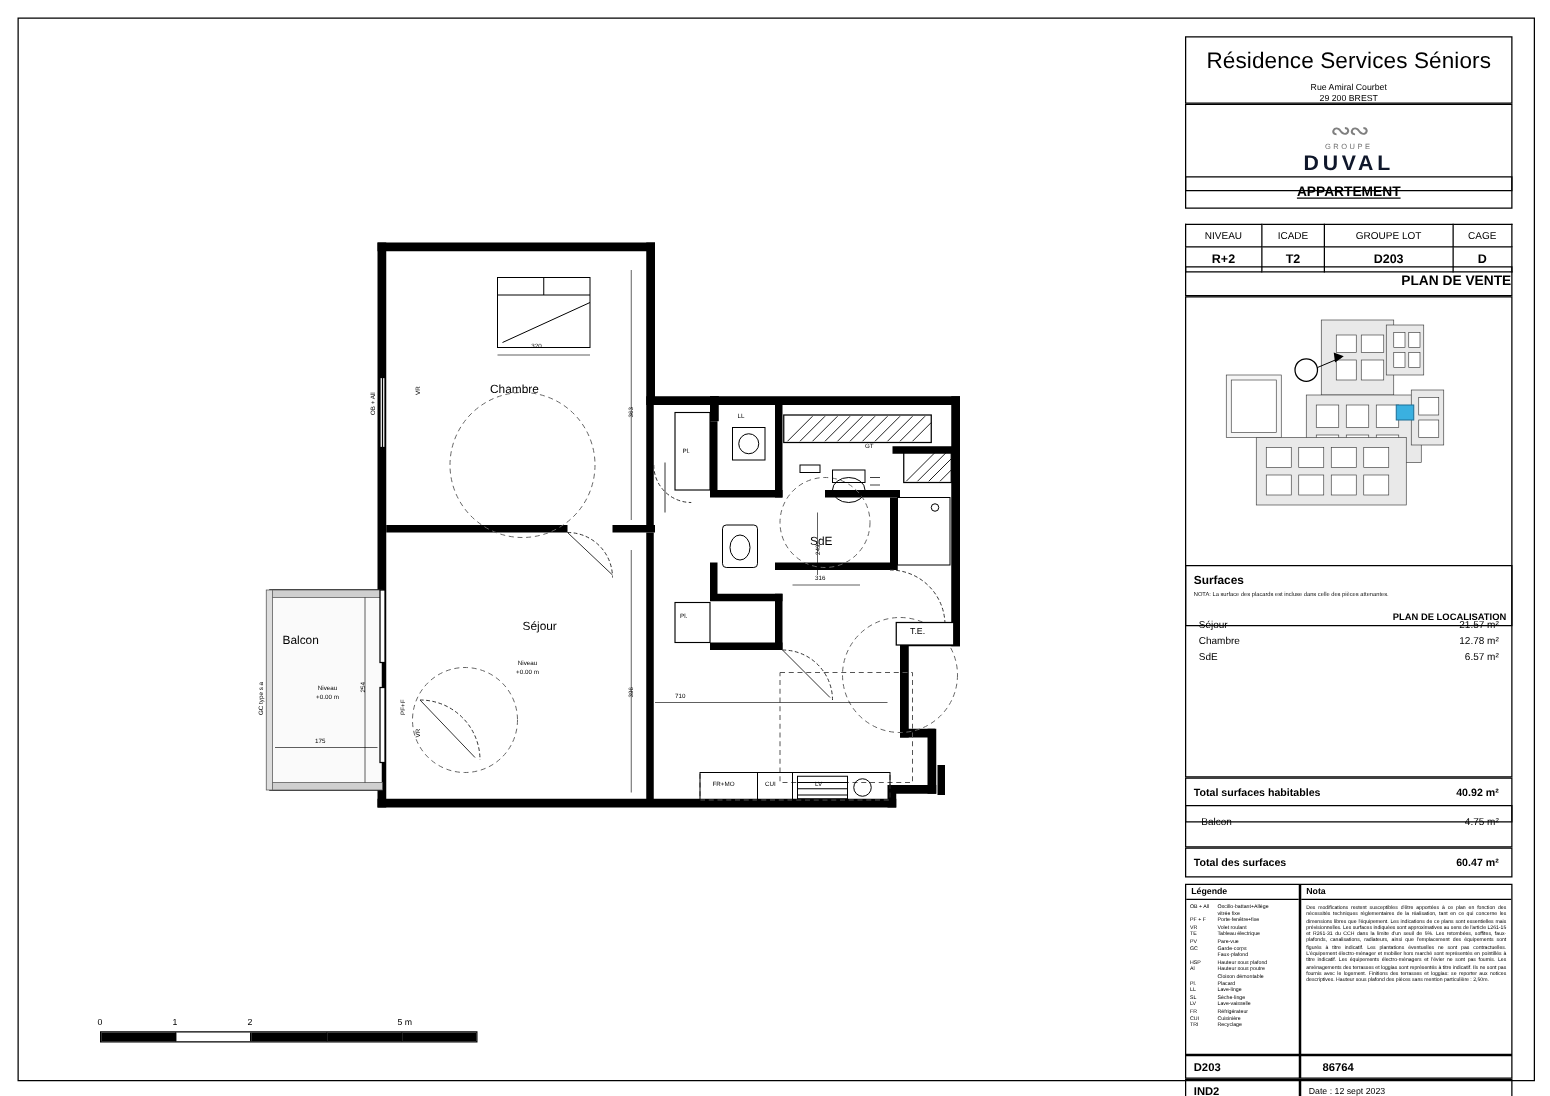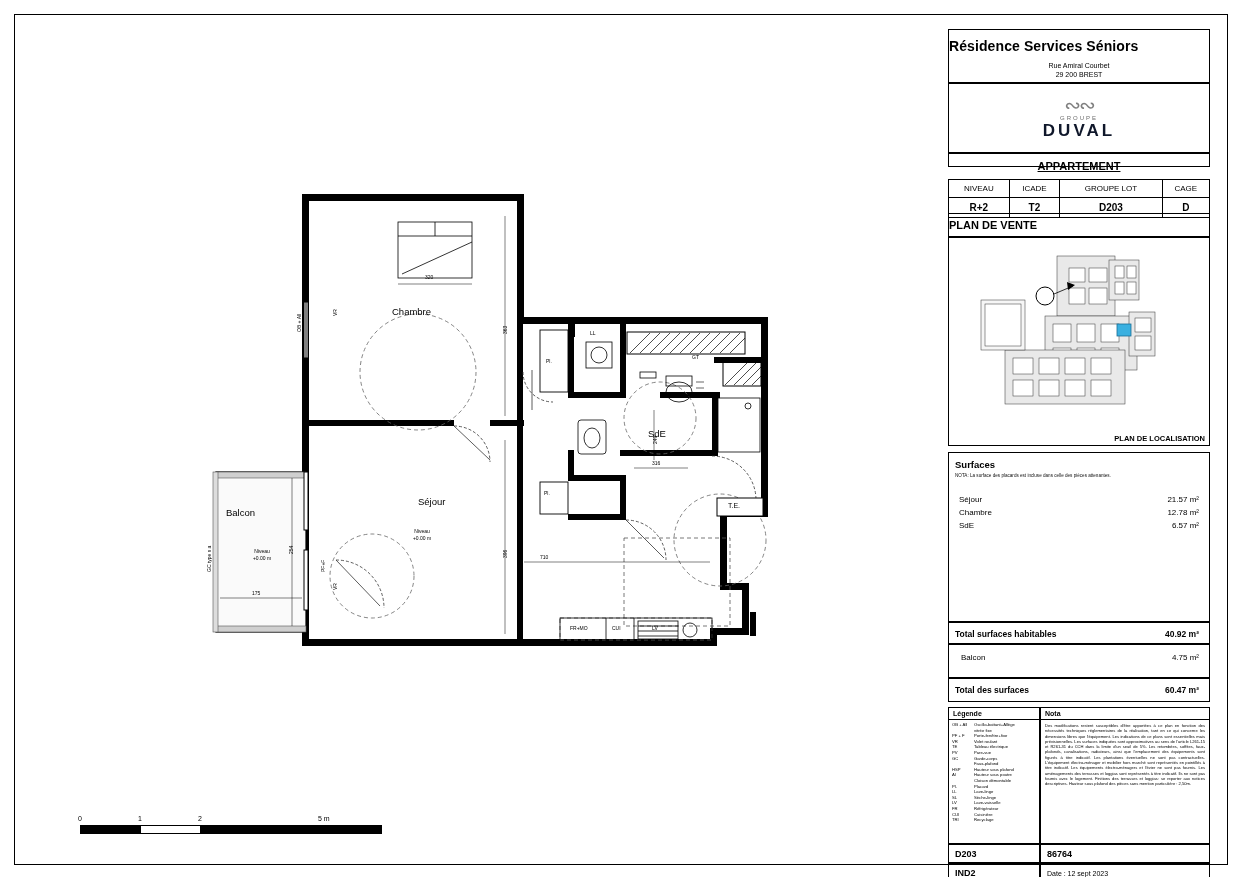--- a/index.html
+++ b/index.html
@@ -5,75 +5,75 @@
   html,body{margin:0;padding:0;background:#ffffff;}
   body{width:1240px;height:877px;font-family:"Liberation Sans",sans-serif;color:#000;overflow:hidden;}
   #sheet{position:relative;width:1240px;height:877px;}
   .frame{position:absolute;left:14px;top:14px;width:1212px;height:849px;border:1px solid #000;}
 
   
   .panel{position:absolute;left:948px;top:29px;width:262px;height:820px;}
   .box{position:absolute;border:1px solid #000;box-sizing:border-box;}
 
   .title-box{left:0;top:0;width:262px;height:54px;}
-  .title-main{font-size:14px;font-weight:bold;text-align:left;margin-top:8px;letter-spacing:.1px;}
+  .title-main{font-size:18px;font-weight:normal;text-align:center;margin-top:8px;letter-spacing:.1px;}
   .title-sub{font-size:7px;text-align:center;margin-top:7px;line-height:9px;}
 
   .logo-box{left:0;top:54px;width:262px;height:70px;display:flex;align-items:center;}
   .icade{width:130px;height:62px;position:relative;margin-left:4px;}
   .icade-bg{position:absolute;left:8px;top:6px;width:112px;height:50px;border-radius:26px;
             background:radial-gradient(ellipse at 30% 40%, #6fc9e8 0%, #8fd6c9 38%, #cfe89a 62%, #e9eef0 100%);
             filter:blur(0.2px);}
   .icade-bg2{position:absolute;left:52px;top:2px;width:62px;height:40px;border-radius:50%;
             background:radial-gradient(ellipse at 50% 50%, #9ad9ea 0%, #b9e3c0 55%, rgba(255,255,255,0) 75%);}
   .icade-txt{position:absolute;left:14px;top:20px;font-size:17px;font-weight:bold;color:#1b3a6b;letter-spacing:.5px;}
   .icade-dot{position:absolute;left:66px;top:22px;width:11px;height:11px;border-radius:50%;background:#e8442a;}
   .icade-sub{position:absolute;left:14px;top:38px;font-size:5px;color:#1b3a6b;letter-spacing:.2px;}
   .duval{flex:1;text-align:center;position:relative;}
   .duval-mark{font-size:20px;color:#7f7f7f;line-height:18px;letter-spacing:-2px;}
   .duval-g{font-size:6px;color:#6f6f6f;letter-spacing:2px;margin-top:1px;}
   .duval-n{font-size:17px;font-weight:bold;color:#0f172a;letter-spacing:3px;margin-top:0px;}
 
-  .appart-box{left:0;top:124px;width:262px;height:14px;text-decoration:underline;}
+  .appart-box{left:0;top:112px;width:262px;height:26px;text-decoration:underline;}
   .appart-lbl{font-size:11px;font-weight:bold;text-align:center;line-height:24px;}
 
   .tbl{position:absolute;left:0;top:150px;width:262px;border-collapse:collapse;}
   .tbl td{border:1px solid #000;font-size:8px;text-align:center;height:15px;}
   .tbl td.v{font-size:10px;font-weight:bold;height:17px;}
 
   .pdv-box{left:0;top:184px;width:262px;height:24px;}
-  .pdv-lbl{font-size:11px;font-weight:bold;text-align:left;line-height:22px;}
-
-  .loc-box{left:0;top:208px;width:262px;height:209px;overflow:hidden;}
+  .pdv-lbl{font-size:11px;font-weight:bold;text-align:right;line-height:22px;}
+
+  .loc-box{left:0;top:208px;width:262px;height:264px;overflow:hidden;}
   .loc-lbl{position:absolute;right:4px;bottom:2px;font-size:7.5px;font-weight:bold;}
 
   .surf-box{left:0;top:423px;width:262px;height:170px;}
   .surf-title{font-size:9.5px;font-weight:bold;margin:6px 0 0 6px;}
   .surf-note{font-size:4.6px;margin:3px 0 0 6px;line-height:6px;color:#111;}
   .surf-list{margin-top:14px;}
   .surf-row{display:flex;justify-content:space-between;font-size:8px;padding:2px 10px 2px 10px;}
 
-  .tot-hab-box{left:0;top:593px;width:262px;height:22px;}
+  .tot-hab-box{left:0;top:593px;width:262px;height:36px;}
   .tot-hab{display:flex;justify-content:space-between;font-size:8.5px;font-weight:bold;padding:6px 10px 0 6px;}
   .balcon-box{left:0;top:615px;width:262px;height:34px;}
   .balcon-row{display:flex;justify-content:space-between;font-size:8px;padding:8px 10px 0 12px;}
   .tot-box{left:0;top:649px;width:262px;height:24px;}
   .tot-row{display:flex;justify-content:space-between;font-size:8.5px;font-weight:bold;padding:6px 10px 0 6px;}
 
   .leg-box{left:0;top:678px;width:92px;height:137px;}
   .nota-box{left:92px;top:678px;width:170px;height:137px;}
   .leg-head{font-size:7px;font-weight:bold;border-bottom:1px solid #000;padding:2px 0 2px 4px;}
   .leg-body{padding:2px 0 0 3px;}
   .leg-row{display:flex;font-size:4.2px;line-height:5.6px;}
   .leg-k{width:22px;font-weight:normal;}
   .leg-v{flex:1;}
   .nota-body{font-size:4.1px;line-height:5.3px;text-align:justify;padding:3px 4px 0 4px;}
 
   .lot-box{left:0;top:815px;width:92px;height:19px;}
-  .num-box{left:92px;top:815px;width:170px;height:19px;}
+  .num-box{left:92px;top:815px;width:170px;height:19px;padding-left:11px;}
   .ind-box{left:0;top:834px;width:92px;height:19px;}
   .date-box{left:92px;top:834px;width:170px;height:19px;}
   .cell-b{font-size:9px;font-weight:bold;padding:4px 0 0 6px;}
   .cell-s{font-size:7px;padding:6px 0 0 6px;}
 
   
   .plan{position:absolute;left:20px;top:20px;width:910px;height:820px;}
   .room-lbl{position:absolute;font-size:9.5px;}
   .dim{position:absolute;font-size:5px;color:#000;}
   .dimv{position:absolute;font-size:5px;transform:rotate(-90deg);transform-origin:left top;white-space:nowrap;}

